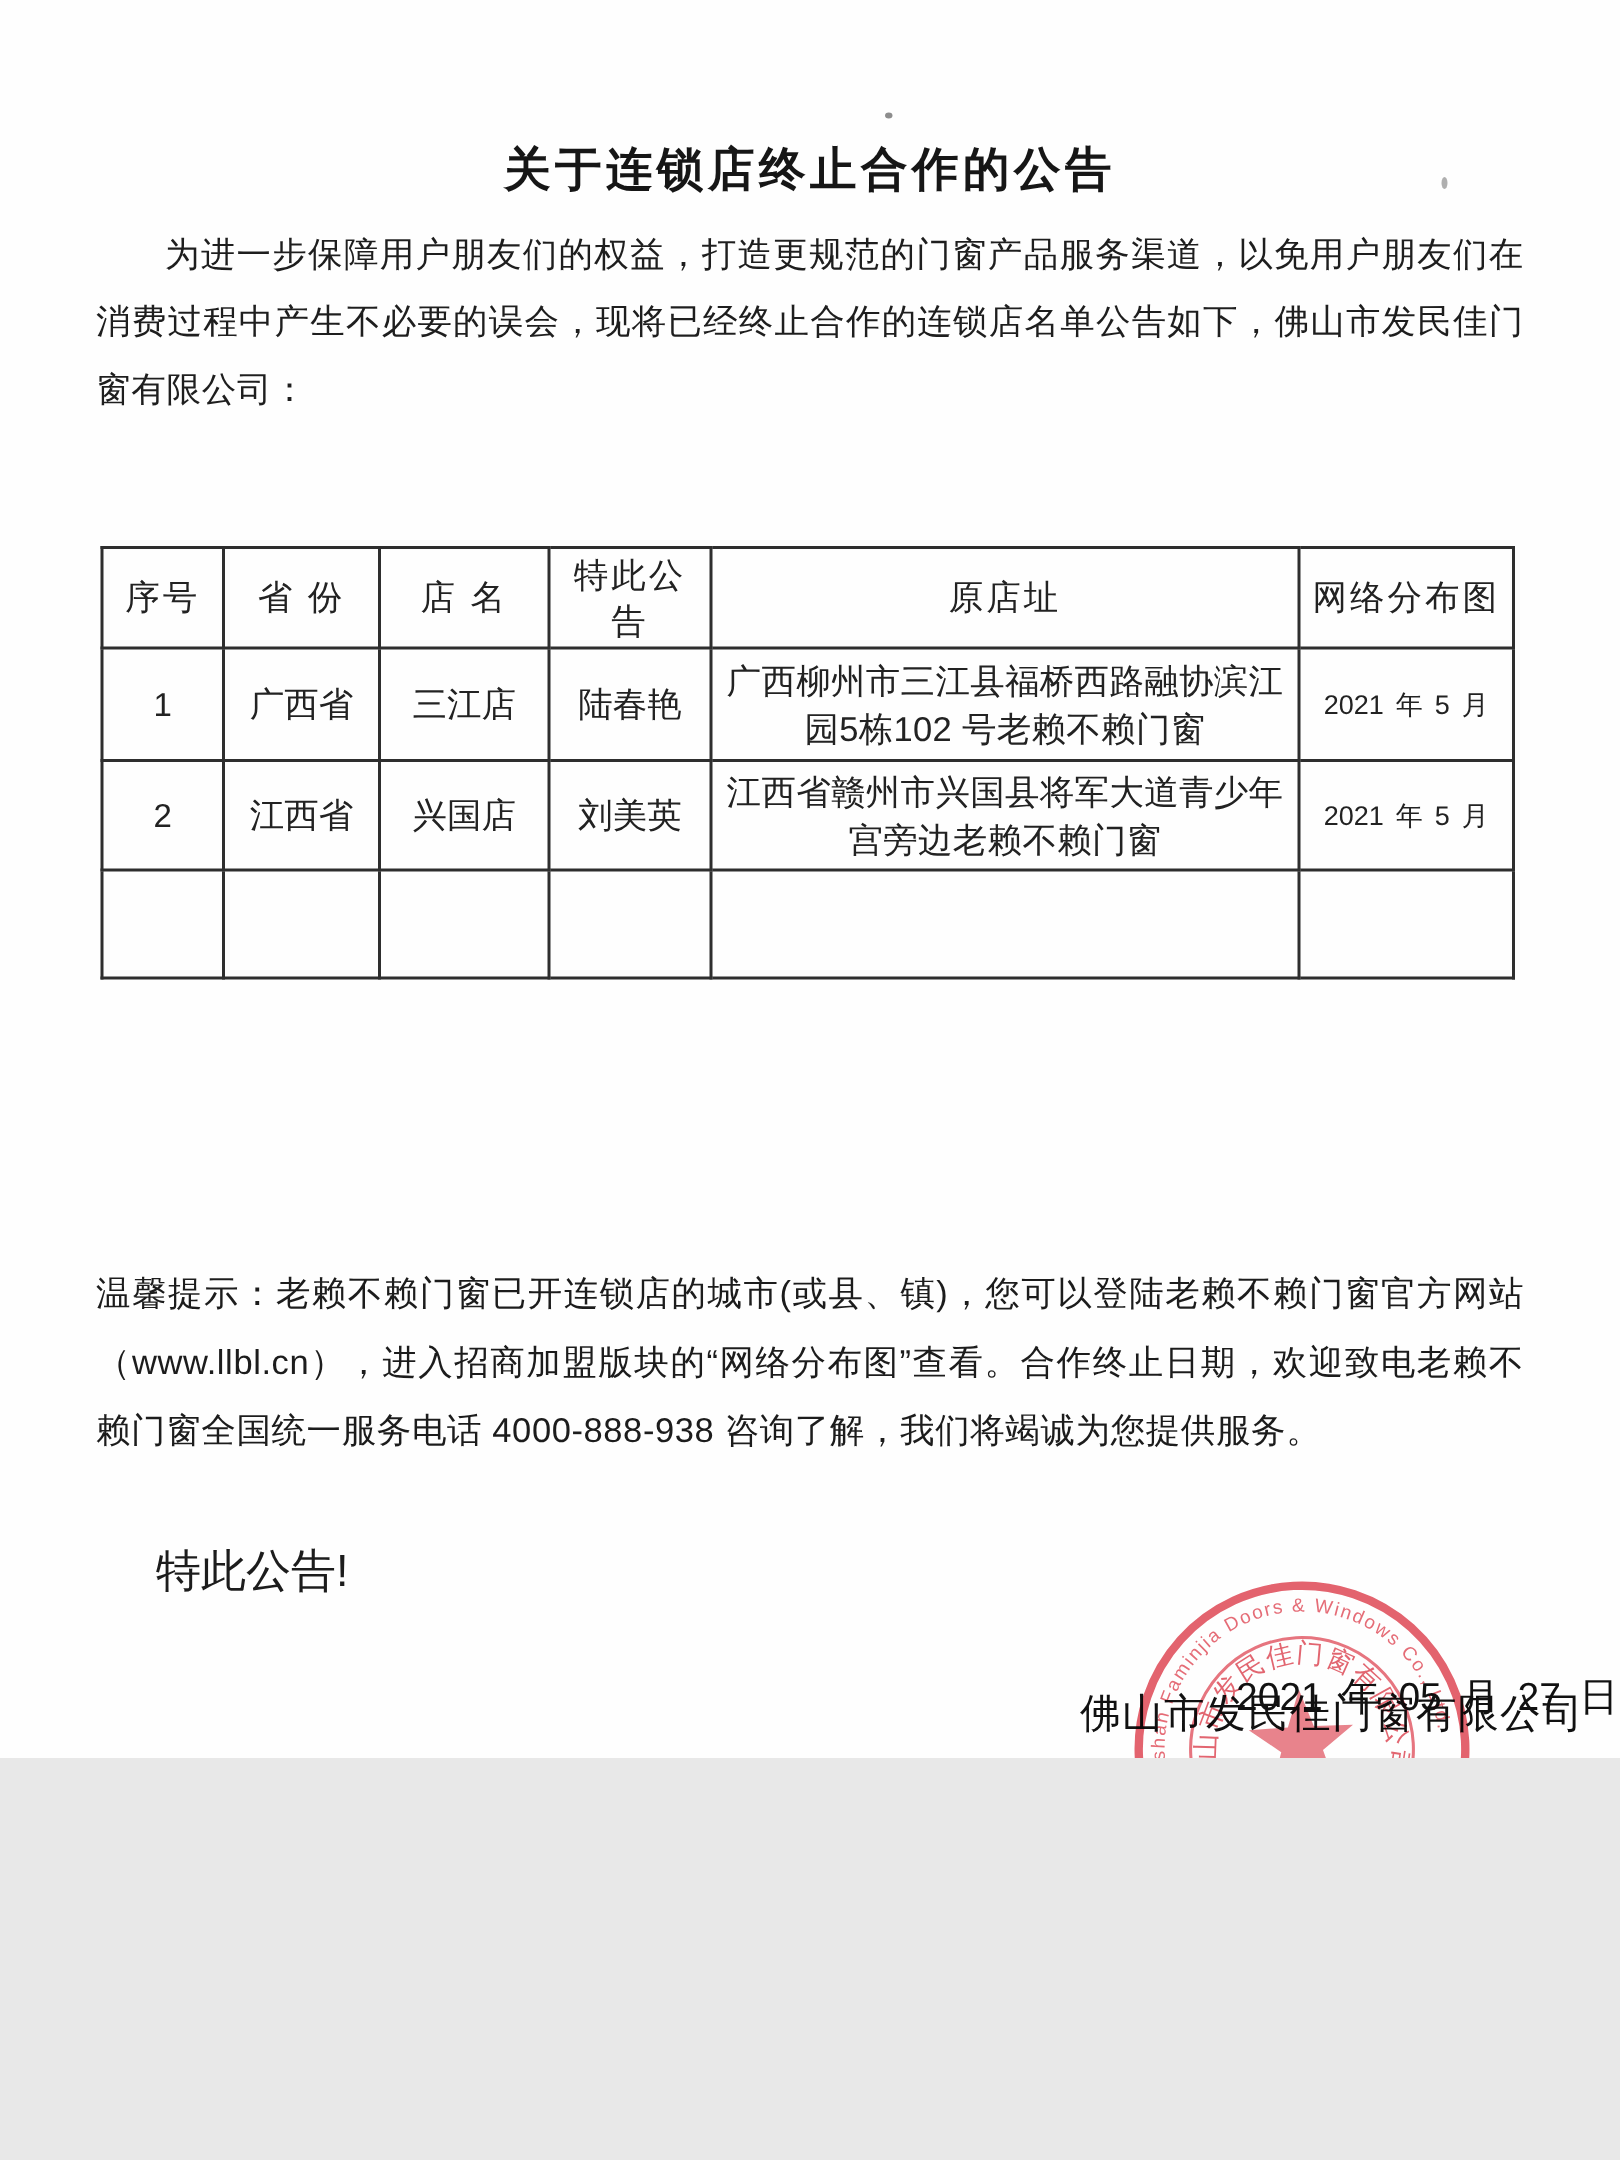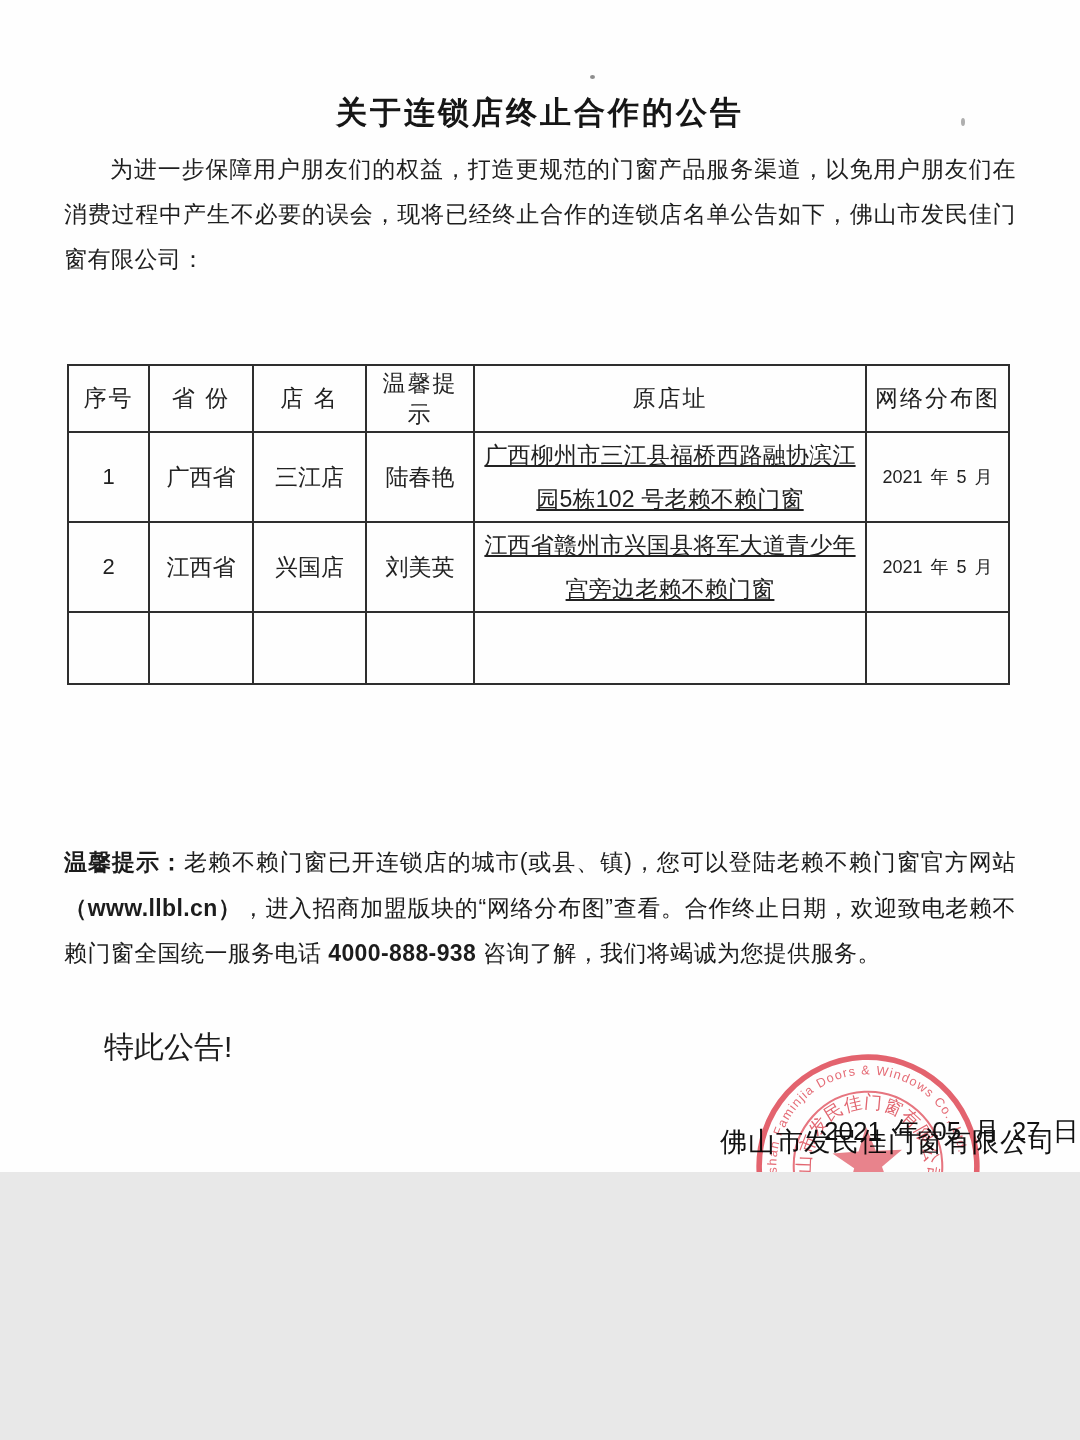--- a/index.html
+++ b/index.html
@@ -53,36 +53,35 @@
     overflow: hidden;
   }
   table.stores tr.hdr { height: 67px; padding-left: 32px; }
   table.stores tr.r1 { height: 75px; }
   table.stores tr.r2 { height: 73px; }
   table.stores tr.r3 { height: 72px; }
   table.stores th { letter-spacing: 2px; }
   td.addr {
     text-align: left;
     padding: 4px 8px;
-    line-height: 44px;
+    line-height: 32px;
     letter-spacing: 0.2px;
-    text-decoration: underline;
   }
   td.num { font-weight: 600; font-size: 22px; }
   td.dt  { font-size: 18px; white-space: nowrap; word-spacing: 3px; }
   .notice {
     position: absolute;
     top: 840px; left: 64px; width: 952px;
     font-size: 23px;
     line-height: 45.5px;
     text-align: justify;
     letter-spacing: 0.4px;
     color: #1c1c1c;
   }
-  .notice b { font-weight: 700; }
+  .notice b { font-weight: 400; }
   .closing {
     position: absolute;
     top: 1027px; left: 104px;
     font-size: 30px;
     color: #1c1c1c;
   }
   .sig-company {
     position: absolute;
     top: 1124px; left: 720px;
     font-size: 27px;
@@ -133,21 +132,21 @@
         <col style="width:113px">
       <col style="width:108px">
         <col style="width:392px">
         <col style="width:143px">
     </colgroup>
     <tbody>
         <tr class="hdr">
       <th>序号</th>
       <th>省 份</th>
       <th>店 名</th>
-      <th>温馨提示</th>
+      <th>特此公告</th>
       <th>原店址</th>
       <th>网络分布图</th>
     </tr>
     <tr class="r1">
       <td class="num">1</td>
       <td>广西省</td>
       <td>三江店</td>
       <td>陆春艳</td>
       <td class="addr">广西柳州市三江县福桥西路融协滨江园5栋102 号老赖不赖门窗</td>
       <td class="dt">2021 年 5 月</td>

